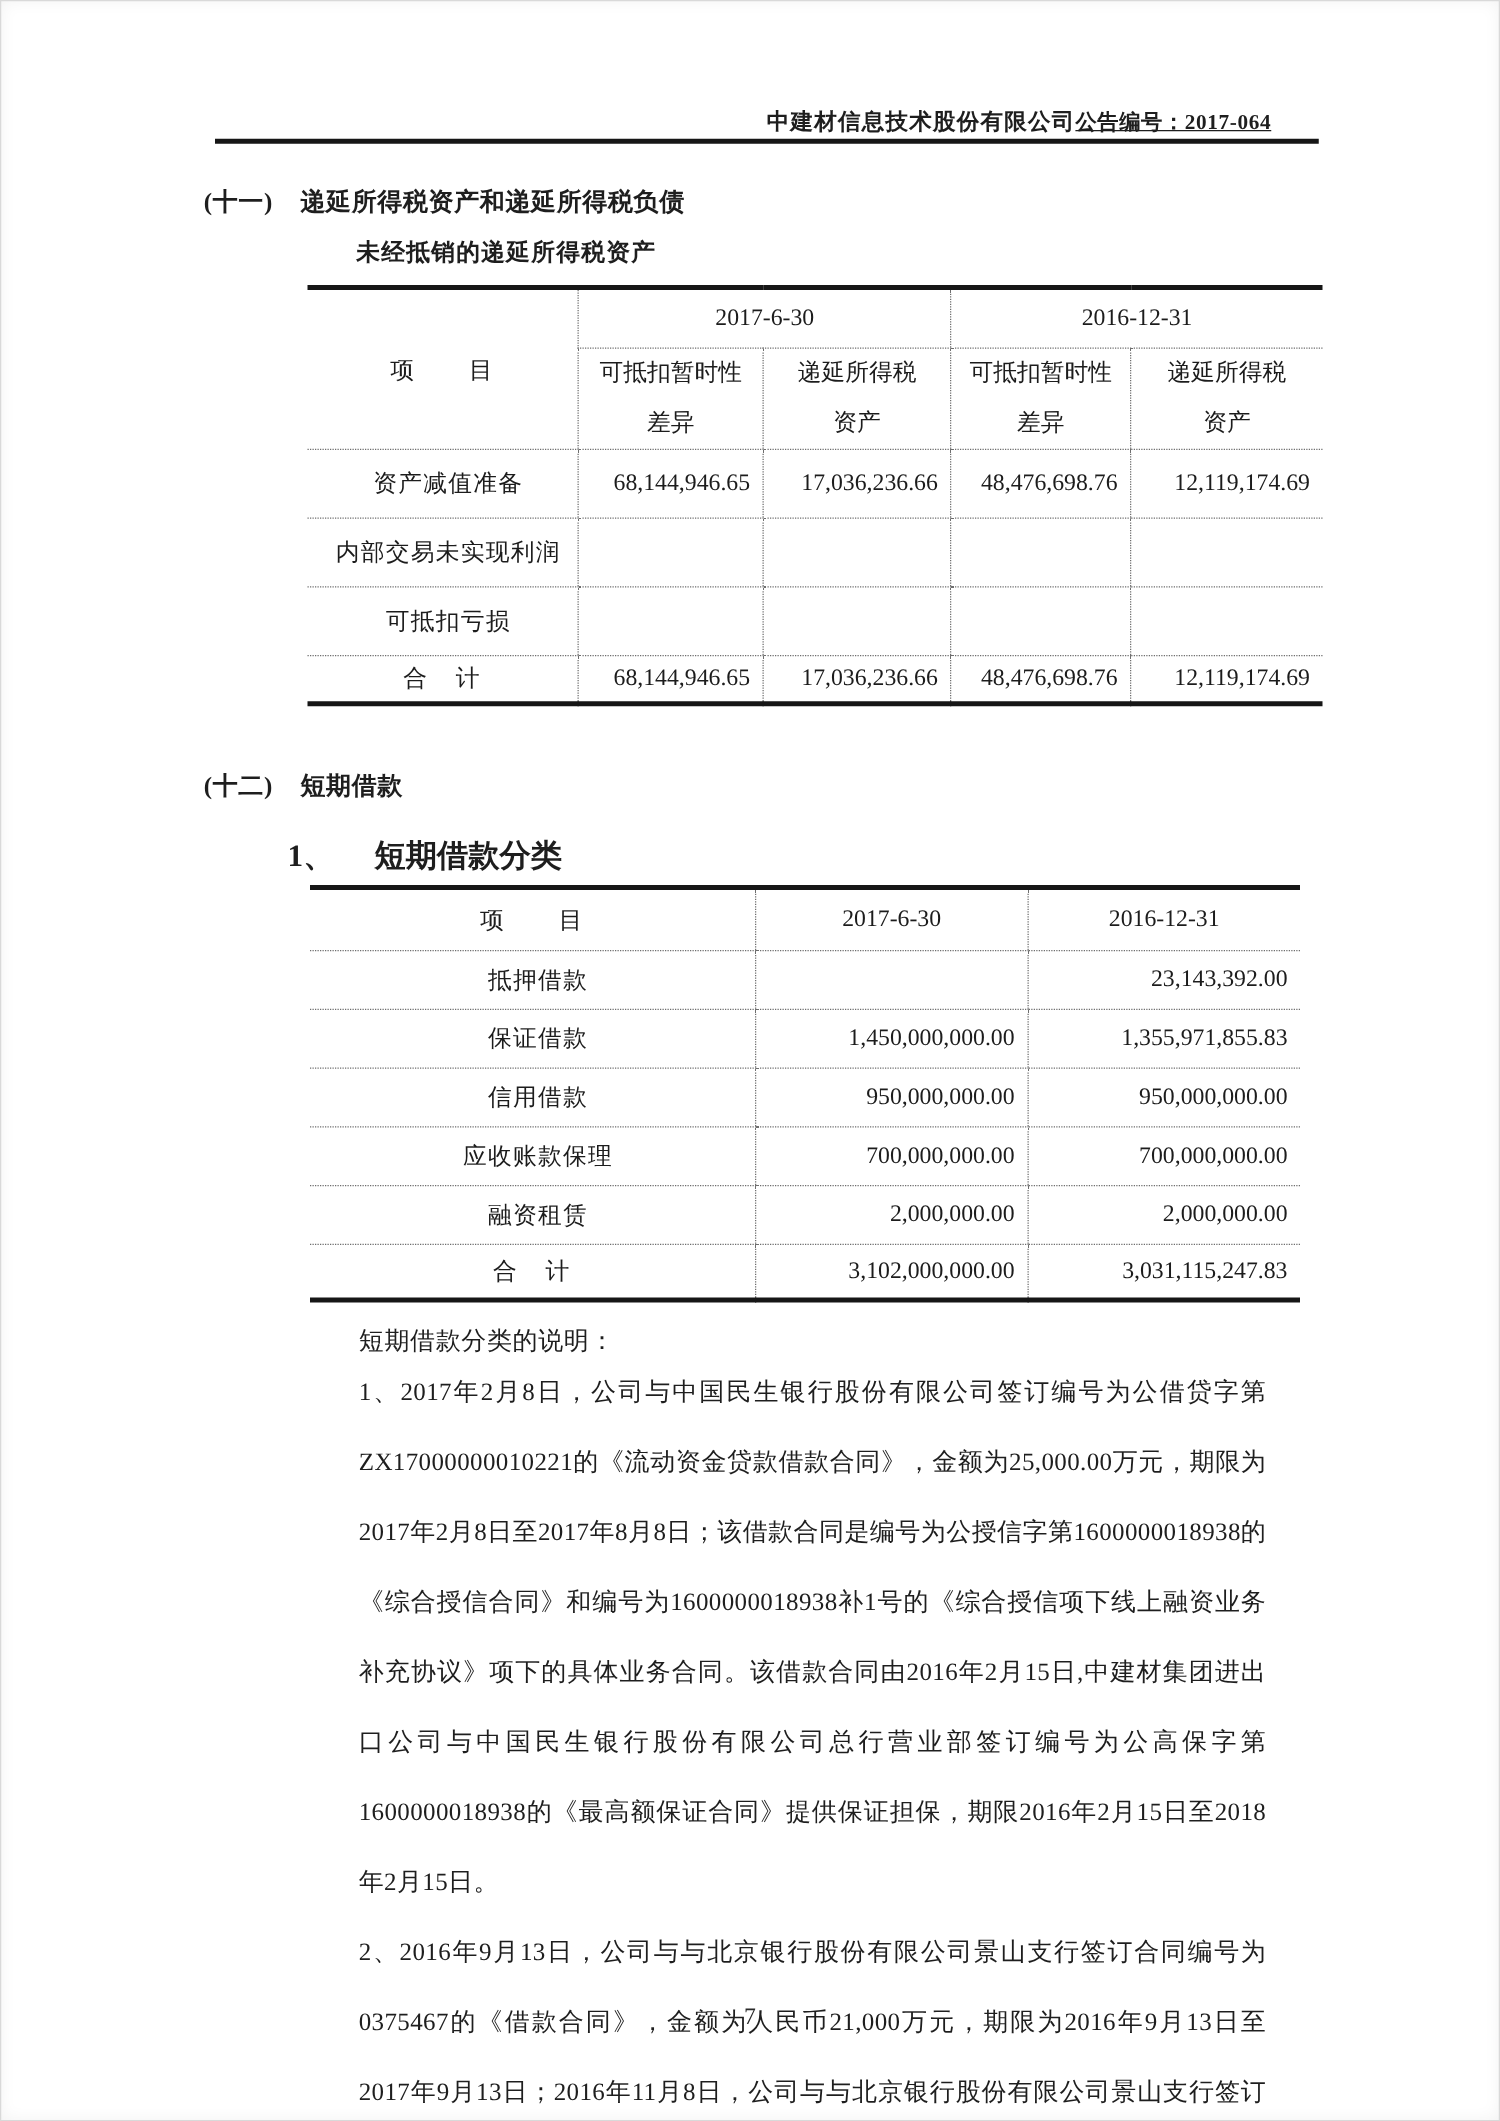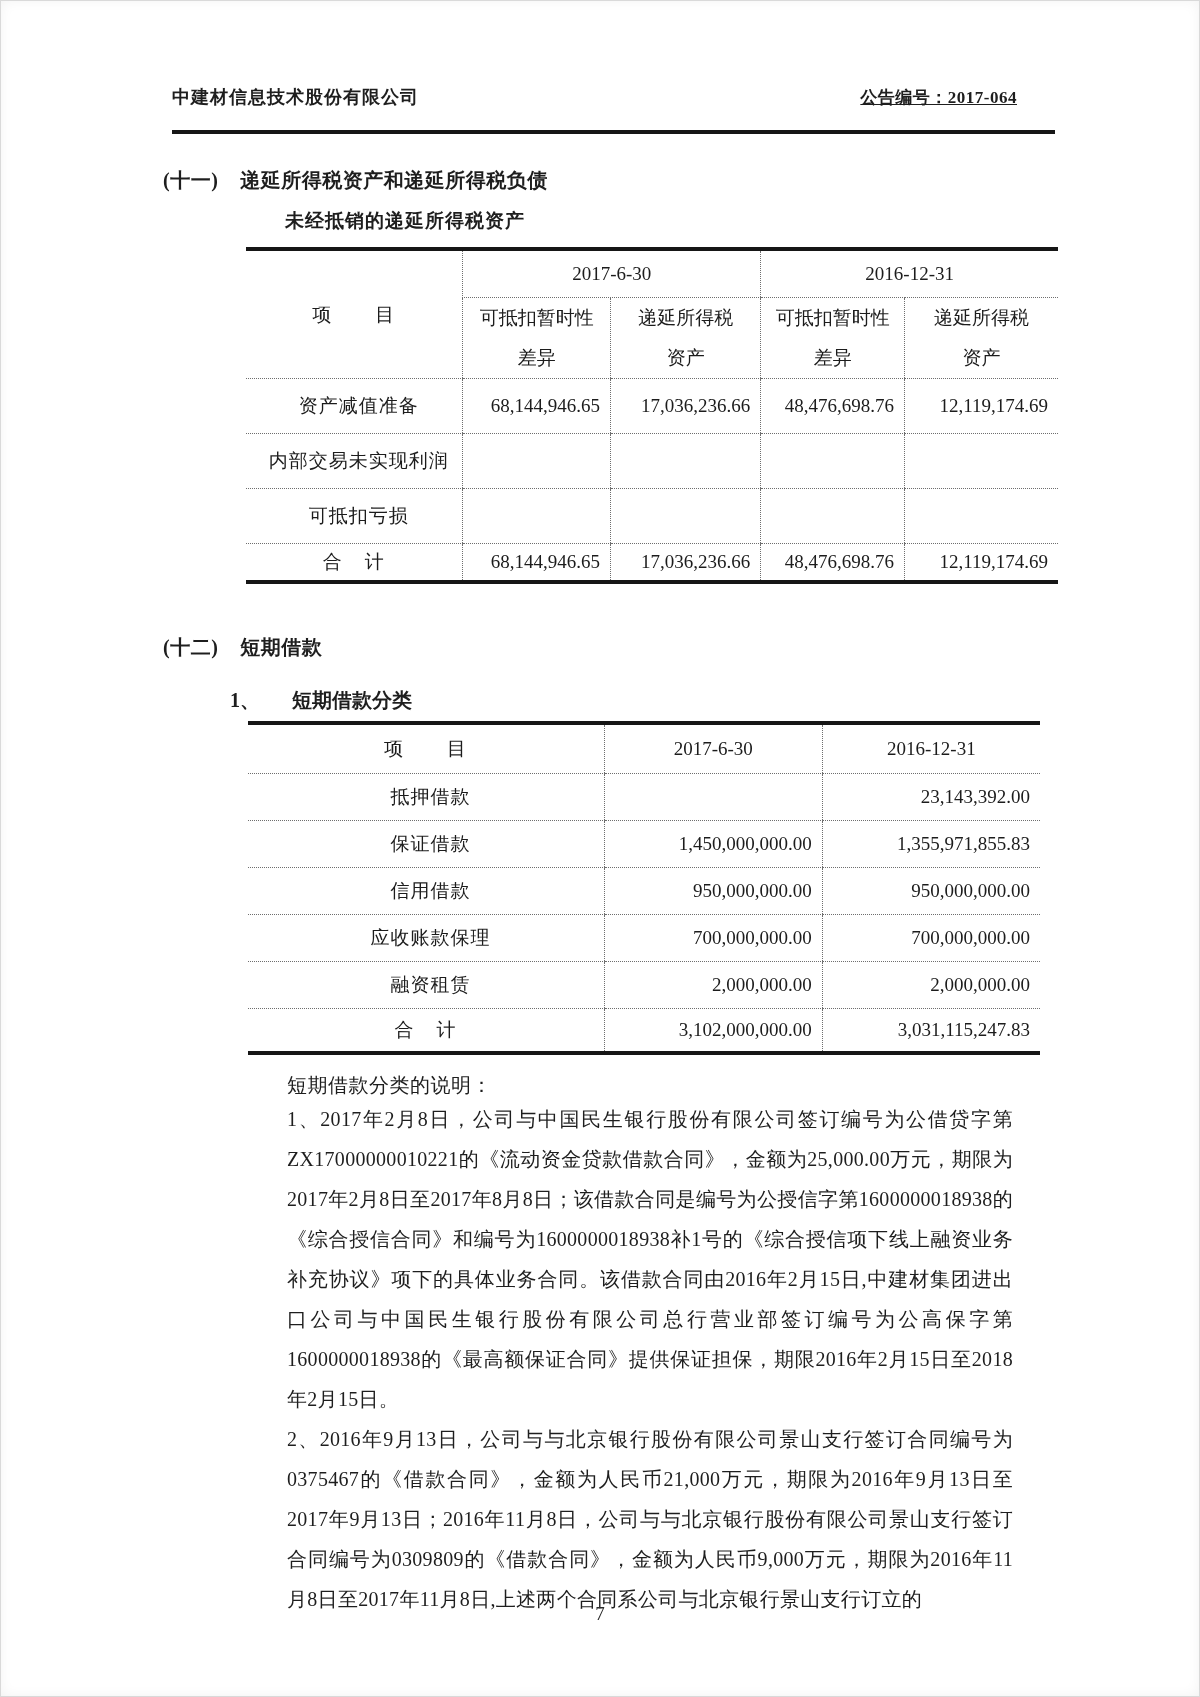--- a/index.html
+++ b/index.html
@@ -11,32 +11,32 @@
     box-shadow:inset 0 0 0 1px #d9d9d9, inset 0 0 14px rgba(0,0,0,.06);
     overflow:hidden;
     font-family:"Liberation Serif","DejaVu Serif",serif;
     color:#1e1e1e;
     -webkit-font-smoothing:antialiased;
   }
   .content{padding:85px 145px 0 172px;}
 
   
   .doc-header{
-    display:flex;justify-content:space-between;align-items:flex-end;
+    display:flex;justify-content:flex-end;align-items:flex-end;
     border-bottom:4px solid #161616;
-    padding-bottom:21px;
+    padding-bottom:2px;
   }
   .doc-header .company{font-size:18px;font-weight:600;letter-spacing:1px;}
   .doc-header .notice{font-size:17px;font-weight:600;margin-right:38px;letter-spacing:.5px;text-decoration:underline;}
 
   
   .sec-heading{margin:33px 0 0 -9px;font-size:20px;font-weight:700;letter-spacing:.5px;}
   .sec-heading .marker{display:inline-block;margin-right:22px;}
   .sub-title{margin:14px 0 0 113px;font-size:19px;font-weight:700;letter-spacing:1px;}
-  .num-heading{margin:26px 0 0 58px;font-size:20px;font-weight:700;}
+  .num-heading{margin:26px 0 0 58px;font-size:25px;font-weight:700;}
   .num-heading .num{display:inline-block;margin-right:32px;}
 
   
   table{border-collapse:collapse;table-layout:fixed;font-size:19px;color:#1c1c1c;}
   .t1{margin:13px 0 0 74px;width:812px;border-top:4px solid #161616;border-bottom:4px solid #161616;}
   .t2{margin:7px 0 0 76px;width:792px;border-top:4px solid #161616;border-bottom:4px solid #161616;}
   td{padding:0;vertical-align:middle;}
   .dot-b{border-bottom:1px dotted #6e6e6e;}
   .dot-l{border-left:1px dotted #6e6e6e;}
   .item-head{text-align:center;letter-spacing:2px;}
@@ -49,21 +49,21 @@
   .tot-val{height:36px;text-align:right;padding-right:10px;}
   .t2 .group-head{height:48px;}
   .t2 .lab{height:46px;}
   .t2 .val{height:46px;}
   .t2 .tot-lab,.t2 .tot-val{height:42px;}
 
   
   .note-title{margin:17px 0 0 115px;font-size:20px;letter-spacing:.5px;}
   .para{
     margin:0 0 0 115px;width:726px;
-    font-size:20px;line-height:40px;
+    font-size:20px;line-height:56px;
     text-align:justify;text-justify:inter-ideograph;
     letter-spacing:.3px;
   }
   .page-num{position:absolute;left:0;bottom:72px;width:100%;text-align:center;font-size:19px;color:#2a2a2a;}
 </style>
 </head>
 <body>
 
 <div class="page">
   <div class="content">

